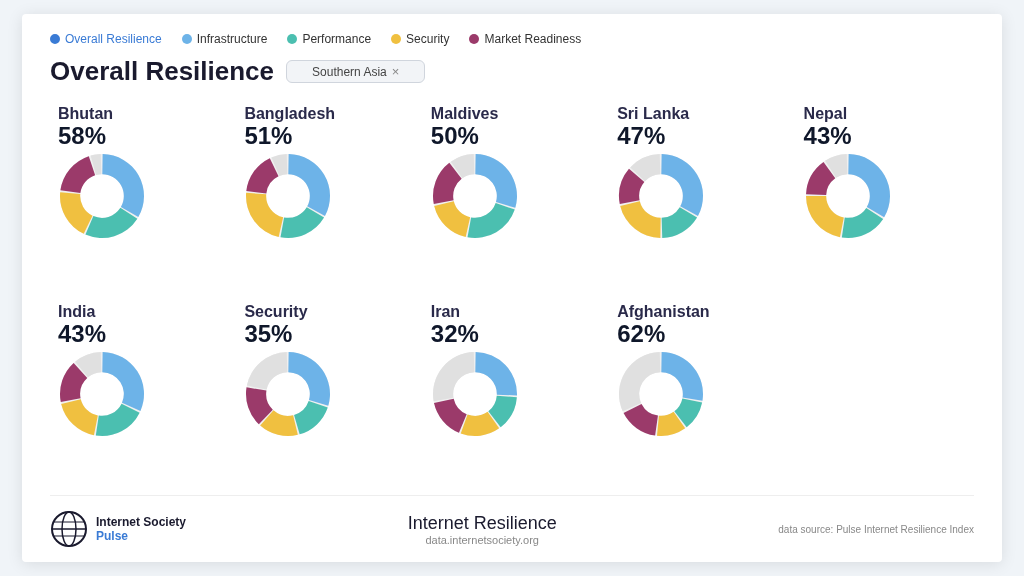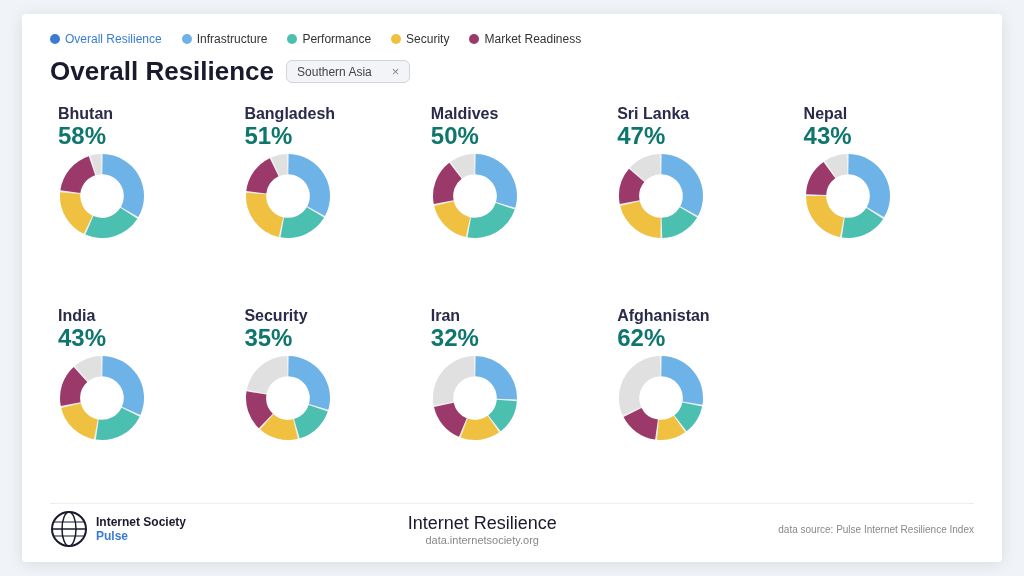--- a/index.html
+++ b/index.html
@@ -52,25 +52,25 @@
       margin-bottom: 14px;
     }
     .main-title {
       font-size: 26px;
       font-weight: 700;
       color: #1a1a2e;
     }
     .filter-tag {
       display: flex;
       align-items: center;
-      gap: 20px;
+      gap: 5px;
       background: #f2f4f7;
       border: 1px solid #d0d5dd;
       border-radius: 6px;
-      padding: 3px 10px;
+      padding: 3px 25px;
       font-size: 12px;
       color: #444;
     }
     .filter-tag-x {
       color: #888;
       cursor: pointer;
       font-size: 13px;
     }
     
     .charts-grid {
@@ -88,35 +88,35 @@
     }
     .country-name {
       font-size: 16px;
       font-weight: 600;
       color: #2a2a4a;
       margin-bottom: 1px;
     }
     .country-pct {
       font-size: 24px;
       font-weight: 700;
-      color: #0f766e;
+      color: #0f172a;
       margin-bottom: 4px;
       line-height: 1;
     }
     .donut-wrap {
       width: 90px;
       height: 90px;
     }
     
     .footer {
       display: flex;
       align-items: center;
       justify-content: space-between;
       margin-top: 8px;
-      padding-top: 6px;
+      padding-top: 14px;
       border-top: 1px solid #eee;
     }
     .footer-brand {
       display: flex;
       align-items: center;
       gap: 8px;
     }
     .brand-logo {
       width: 38px;
       height: 38px;

